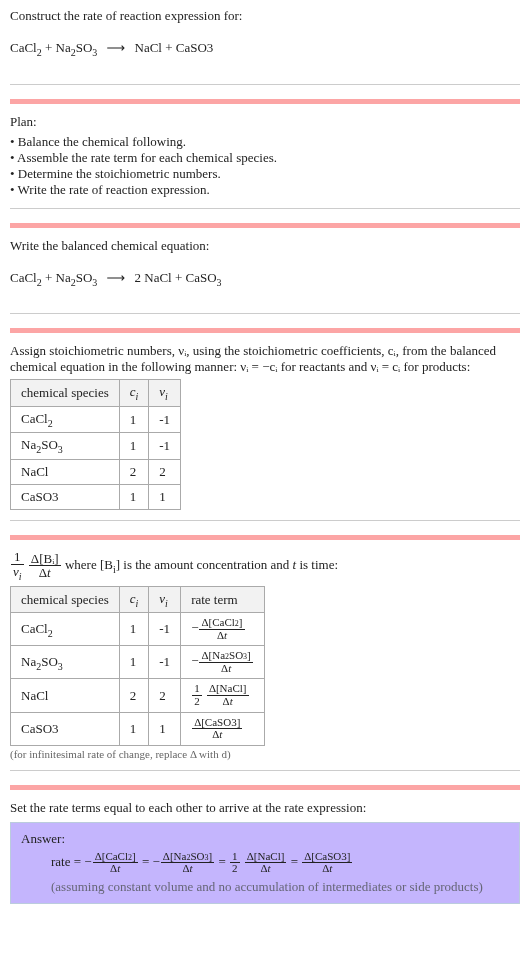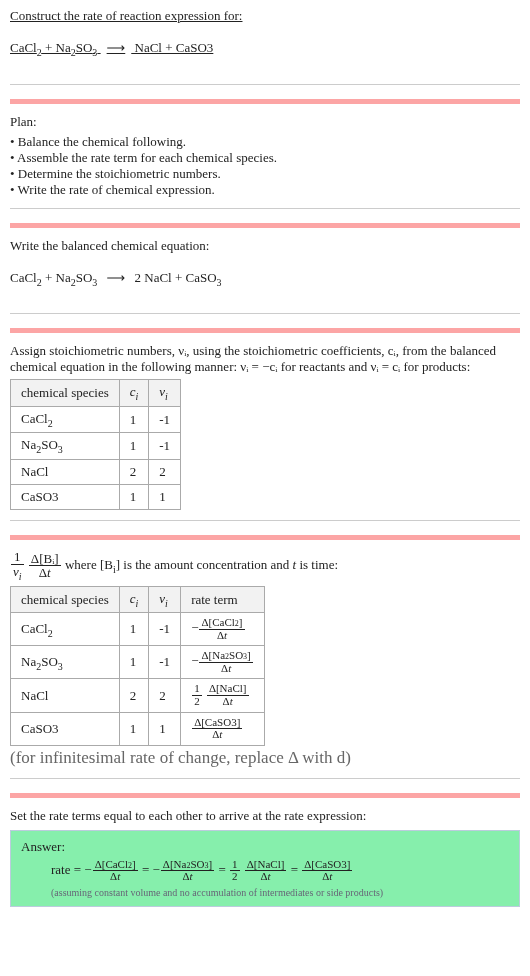--- a/index.html
+++ b/index.html
@@ -10,82 +10,82 @@
     color: #222;
     width: 530px;
     box-sizing: border-box;
     background: #fff;
   }
   .section {
     border-top: 5px solid #fca5a5;
     margin-top: 14px;
     padding-top: 10px;
   }
-  .first { border-top: none; margin-top: 0; padding-top: 0; text-decoration: underline; }
+  .first { border-top: none; margin-top: 0; padding-top: 0; }
   .hr-bottom { border-bottom: 1px solid #ccc; padding-bottom: 10px; }
   .eq { font-family: Georgia, serif; margin: 16px 0; }
   .sub { font-size: 10px; vertical-align: sub; }
   .arrow { margin: 0 6px; }
   ul.plan { margin: 4px 0 0 0; padding: 0; list-style: none; }
   ul.plan li::before { content: "• "; }
   table.data {
     border-collapse: collapse;
     margin-top: 4px;
   }
   table.data th, table.data td {
     border: 1px solid #aaa;
     padding: 4px 10px;
     text-align: left;
     font-weight: normal;
     font-size: 13px;
     vertical-align: middle;
   }
   table.data th { background: #f2f2f2; }
-  .caption { font-size: 17px; color: #666; margin-top: 2px; }
+  .caption { font-size: 11px; color: #666; margin-top: 2px; }
   .frac {
     display: inline-block;
     text-align: center;
     vertical-align: middle;
     font-size: 11px;
     line-height: 1.05;
     margin: 0 1px;
   }
   .frac .num { display: block; border-bottom: 1px solid #222; padding: 0 2px; }
   .frac .den { display: block; padding: 0 2px; }
   .bigfrac { font-size: 13px; }
   .answer-box {
-    background: #86efac;
+    background: #c4b5fd;
     border: 1px solid #bcd;
     padding: 8px 10px;
     margin-top: 6px;
   }
   .answer-label { margin-bottom: 4px; }
   .answer-rate { margin-left: 30px; font-size: 13px; }
-  .answer-note { font-size: 10px; color: #667; margin-left: 30px; margin-top: 4px; }
+  .answer-note { font-size: 13px; color: #667; margin-left: 30px; margin-top: 4px; }
   .inline { display: inline-block; vertical-align: middle; }
   .italic { font-style: italic; }
 </style>
 </head>
 <body>
 
 <div class="section first hr-bottom">
   <div>Construct the rate of reaction expression for:</div>
   <div class="eq">
     CaCl<span class="sub">2</span> + Na<span class="sub">2</span>SO<span class="sub">3</span>
     <span class="arrow">⟶</span> NaCl + CaSO3
   </div>
 </div>
 
 <div class="section hr-bottom">
   <div>Plan:</div>
   <ul class="plan">
     <li>Balance the chemical following.</li>
     <li>Assemble the rate term for each chemical species.</li>
     <li>Determine the stoichiometric numbers.</li>
-    <li>Write the rate of chemical expression.</li>
+    <li>Write the rate of reaction expression.</li>
   </ul>
 </div>
 
 <div class="section hr-bottom">
   <div>Write the balanced chemical equation:</div>
   <div class="eq">
     CaCl<span class="sub">2</span> + Na<span class="sub">2</span>SO<span class="sub">3</span>
     <span class="arrow">⟶</span> 2 NaCl + CaSO<span class="sub">3</span>
   </div>
 </div>

